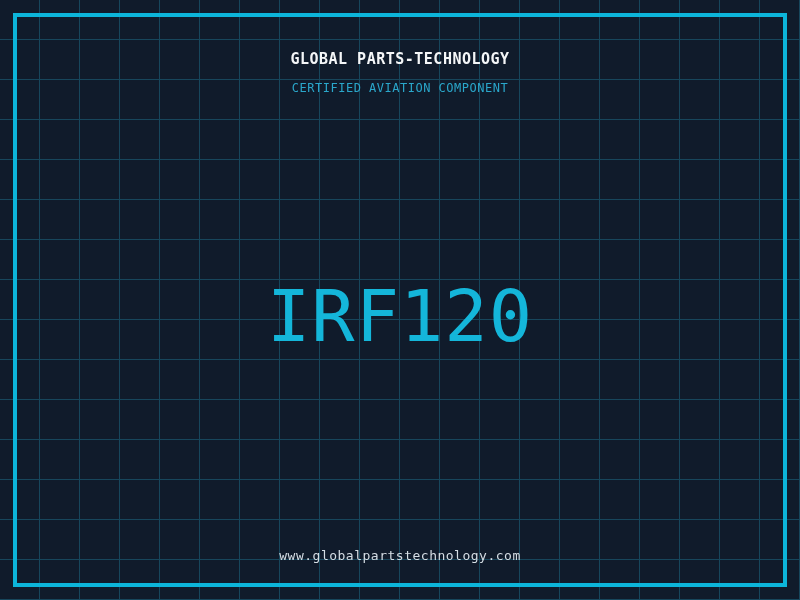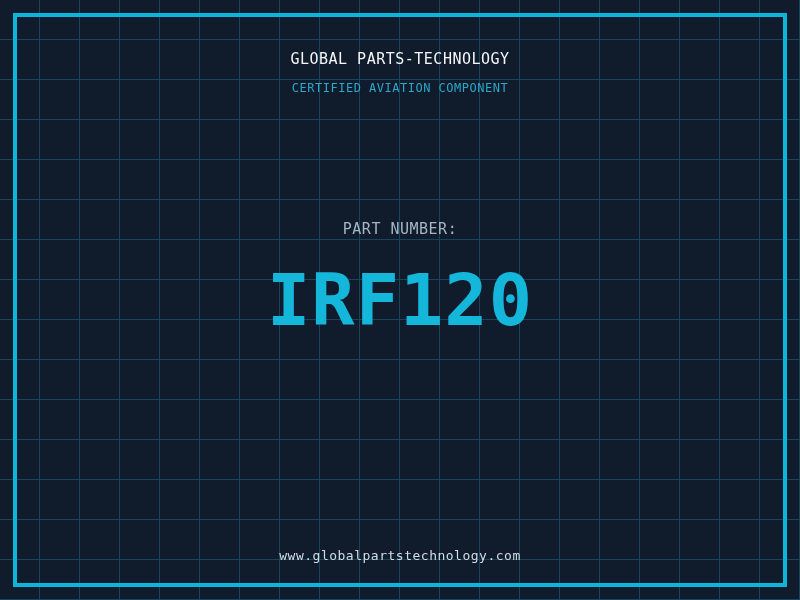--- a/index.html
+++ b/index.html
@@ -41,59 +41,58 @@
   .text-line {
     position: absolute;
     left: 0;
     width: 100%;
     text-align: center;
     white-space: nowrap;
   }
   .company-title {
     top: 50px;
     font-size: 15px;
-    font-weight: normal;
+    font-weight: bold;
     letter-spacing: 0.5px;
     color: var(--title-white);
   }
   .tagline {
     top: 81px;
     font-size: 12px;
     letter-spacing: 0.5px;
     color: var(--tagline-cyan);
   }
   .part-label {
     top: 220px;
     font-size: 15px;
     letter-spacing: 0.5px;
     color: var(--label-gray);
   }
   .part-number {
-    top: 254px;
+    top: 270px;
     font-size: 72px;
     line-height: 92px;
-    font-weight: bold;
+    font-weight: normal;
     letter-spacing: 1px;
     color: var(--part-cyan);
   }
   .website {
     top: 548px;
     font-size: 13px;
     letter-spacing: 0.5px;
     color: var(--url-light);
   }
 </style>
 </head>
 <body>
 
 <div class="label-canvas">
   <div class="frame"></div>
 
   <div class="text-line company-title">GLOBAL PARTS-TECHNOLOGY</div>
 
   <div class="text-line tagline">CERTIFIED AVIATION COMPONENT</div>
 
-  <div class="text-line part-label">PART NUMBER:</div>
 
   <div class="text-line part-number">IRF120</div>
 
   <div class="text-line website">www.globalpartstechnology.com</div>
 </div>
 
 </body></html>

